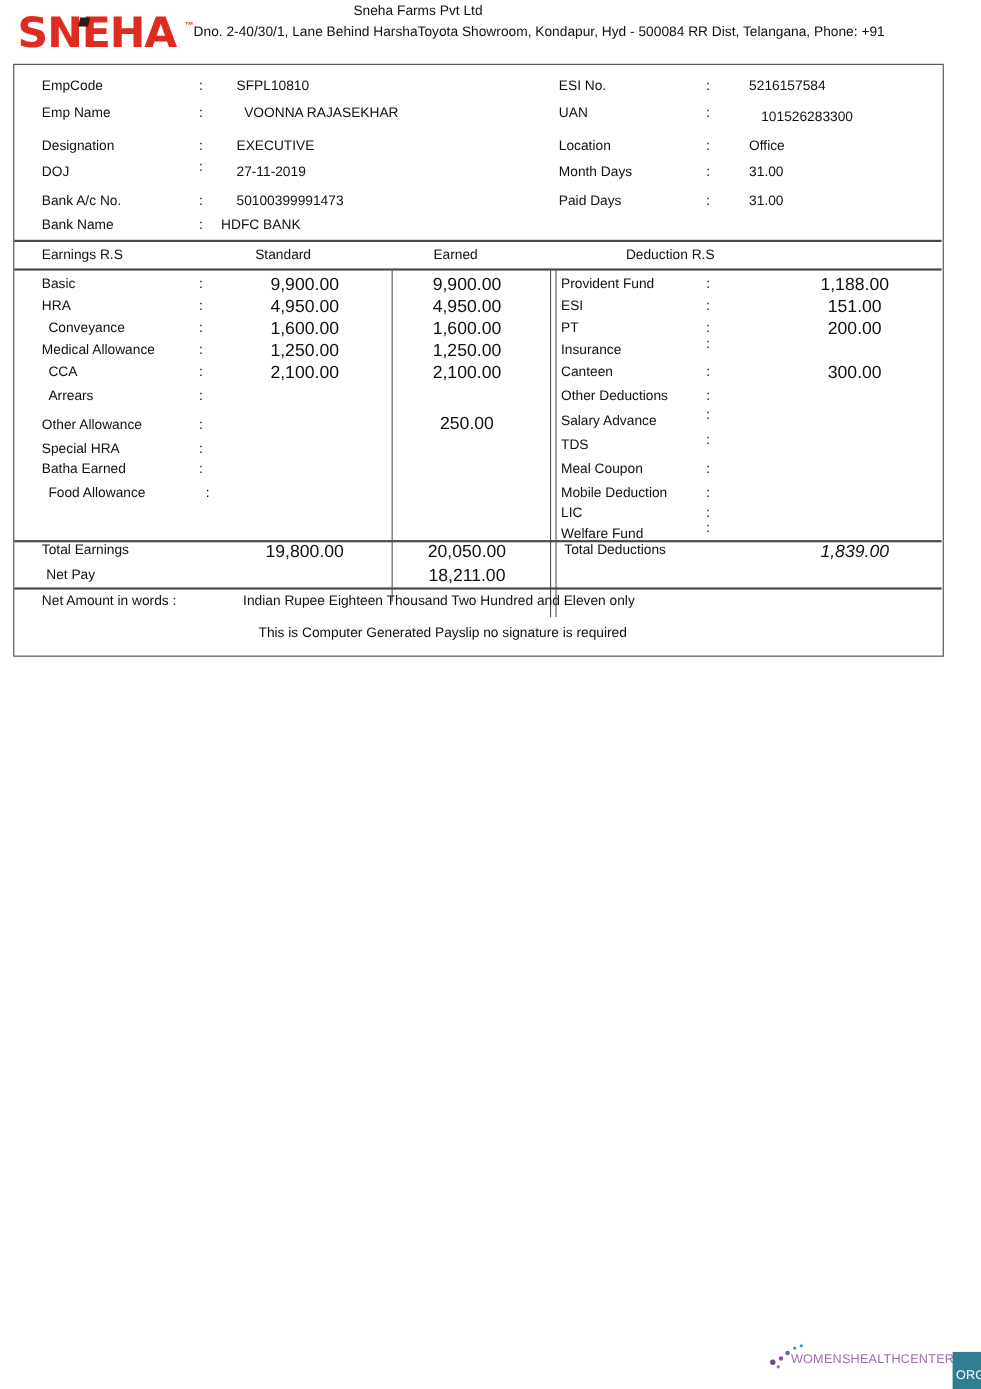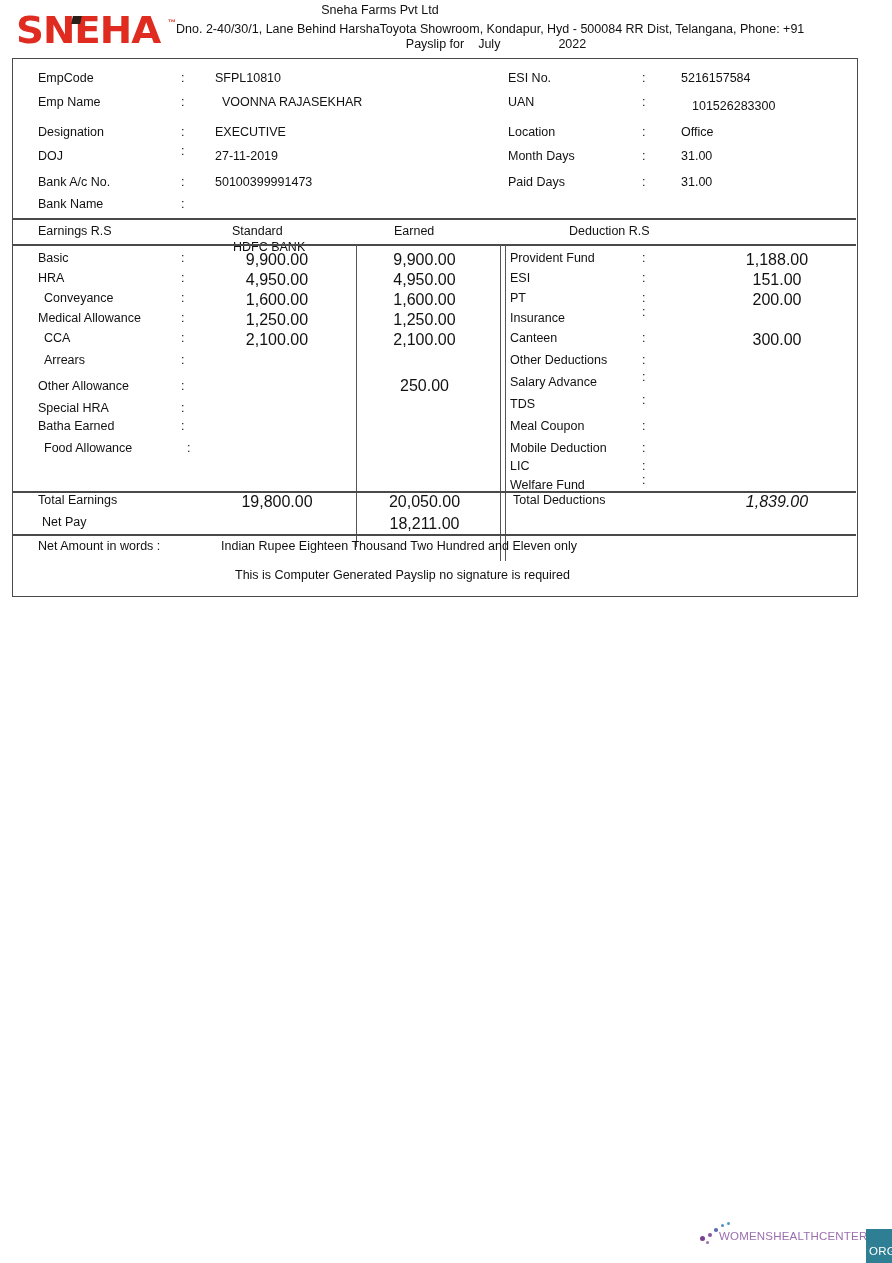--- a/index.html
+++ b/index.html
@@ -192,23 +192,20 @@
 <body>
 
 <div class="header">
   <div class="logo">
     <div class="logo-text">SNEHA</div>
     <div class="logo-mark"></div>
     <div class="logo-tm">™</div>
   </div>
   <div class="company-name">Sneha Farms Pvt Ltd</div>
   <div class="company-addr">Dno. 2-40/30/1, Lane Behind HarshaToyota Showroom, Kondapur, Hyd - 500084 RR Dist, Telangana, Phone: +91</div>
-  <div class="payslip-line">
-    <span>Payslip for</span><span class="gap1"></span><span>July</span><span class="gap2"></span><span>2022</span>
-  </div>
 </div>
 
 <div class="doc">
 
   <div class="emp-block">
 
     <div class="emp-row" style="left:0;top:12px;">
       <span class="emp-label" style="left:25px;">EmpCode</span>
       <span class="emp-colon" style="left:168px;">:</span>
       <span class="emp-value" style="left:202px;">SFPL10810</span>
@@ -229,21 +226,21 @@
       <span class="emp-value" style="left:202px;">27-11-2019</span>
     </div>
     <div class="emp-row" style="left:0;top:116px;">
       <span class="emp-label" style="left:25px;">Bank A/c No.</span>
       <span class="emp-colon" style="left:168px;">:</span>
       <span class="emp-value" style="left:202px;">50100399991473</span>
     </div>
     <div class="emp-row" style="left:0;top:138px;">
       <span class="emp-label" style="left:25px;">Bank Name</span>
       <span class="emp-colon" style="left:168px;">:</span>
-      <span class="emp-value" style="left:220px;margin-top:43px;">HDFC BANK</span>
+      <span class="emp-value" style="left:188px;">HDFC BANK</span>
     </div>
 
     <div class="emp-row" style="left:0;top:12px;">
       <span class="emp-label" style="left:495px;">ESI No.</span>
       <span class="emp-colon" style="left:629px;">:</span>
       <span class="emp-value" style="left:668px;">5216157584</span>
     </div>
     <div class="emp-row" style="left:0;top:36px;">
       <span class="emp-label" style="left:495px;">UAN</span>
       <span class="emp-colon" style="left:629px;">:</span>

